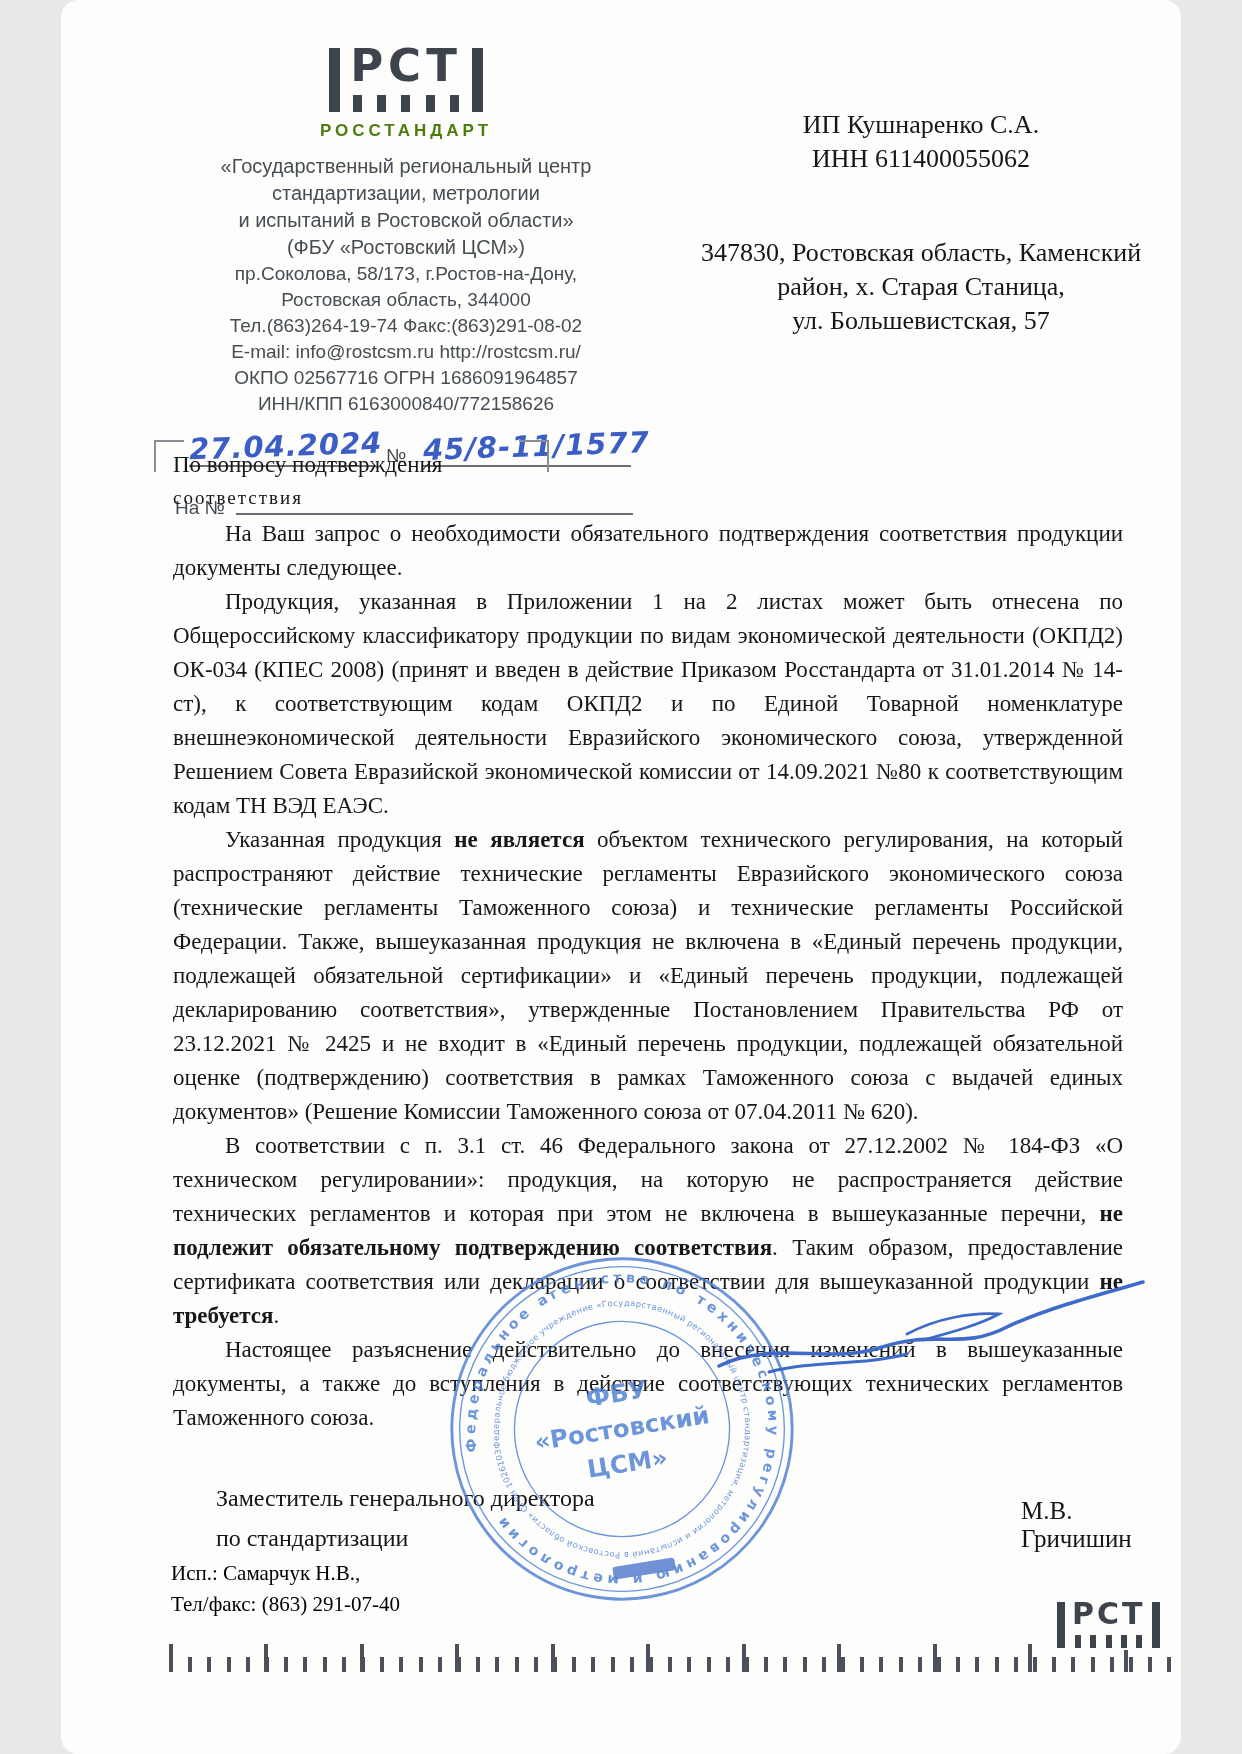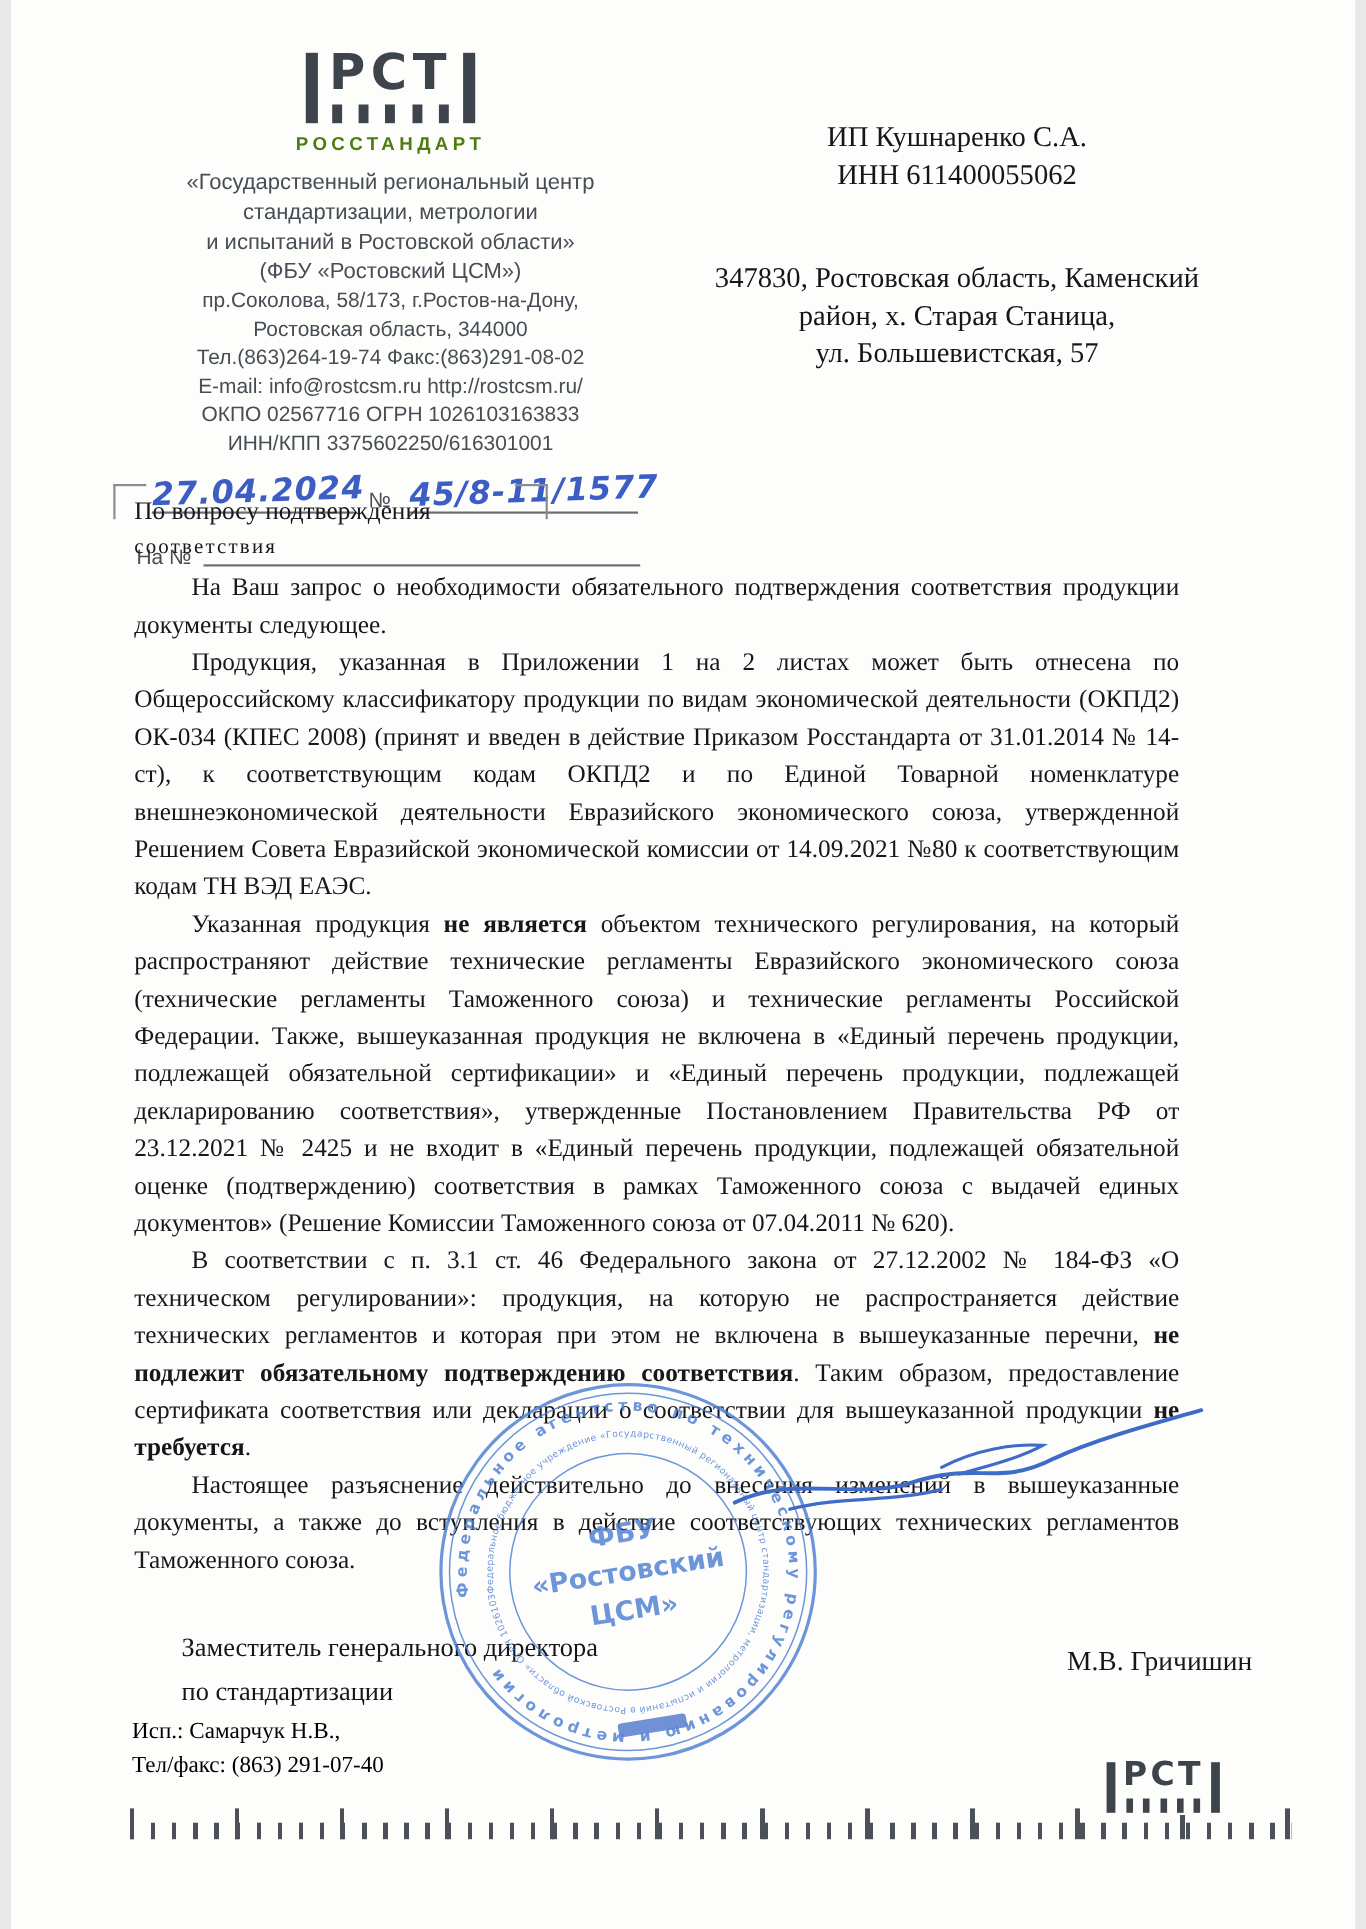--- a/index.html
+++ b/index.html
@@ -1,19 +1,19 @@
 <!DOCTYPE html>
 <html><head>
 <meta charset="utf-8">
 <style>
   html,body { margin:0; padding:0; background:#e8e8e8; }
   .page {
-    position:relative; width:1222px; height:1754px; margin:0 auto;
+    position:relative; width:1120px; height:1754px; margin:0 auto;
     background:#fdfdfc; overflow:hidden;
-    font-family:"Liberation Sans", sans-serif; color:#1b1b1d;
+    font-family:"Liberation Sans", sans-serif; color:#1b1b1d;border-radius:17px;
   }
   
   .letterhead { position:absolute; left:100px; top:48px; width:490px; text-align:center; color:#474d54; }
   .logo { display:flex; align-items:stretch; gap:10px; width:max-content; margin:0 auto; height:64px; }
   .logo .side-bar { width:11px; background:#3e444c; }
   .logo .mid { display:flex; flex-direction:column; justify-content:space-between; }
   .logo .letters { font-weight:800; font-size:45px; line-height:0.82; letter-spacing:5px; color:#3e444c; font-family:"DejaVu Sans", sans-serif; }
   .logo .ticks { display:flex; justify-content:space-between; padding:0 3px; }
   .logo .ticks i { width:9px; height:17px; background:#3e444c; }
   .brand { margin-top:9px; font-size:17px; font-weight:700; letter-spacing:4px; color:#4d7c0f; }
@@ -103,22 +103,22 @@
       <div>«Государственный региональный центр</div>
       <div>стандартизации, метрологии</div>
       <div>и испытаний в Ростовской области»</div>
       <div>(ФБУ «Ростовский ЦСМ»)</div>
     </div>
     <div class="contacts">
       <div>пр.Соколова, 58/173, г.Ростов-на-Дону,</div>
       <div>Ростовская область, 344000</div>
       <div>Тел.(863)264-19-74 Факс:(863)291-08-02</div>
       <div>E-mail: info@rostcsm.ru   http://rostcsm.ru/</div>
-      <div>ОКПО 02567716  ОГРН 1026103163833</div>
-      <div>ИНН/КПП 3375602250/616301001</div>
+      <div>ОКПО 02567716  ОГРН 1686091964857</div>
+      <div>ИНН/КПП 6163000840/772158626</div>
     </div>
     <div class="date-row">
       <div class="hw-line l1">
         <span class="handwriting">27.04.2024</span>
       </div>
       <span class="no-label">№</span>
       <div class="hw-line l2">
         <span class="handwriting">45/8-11/1577</span>
       </div>
     </div>

